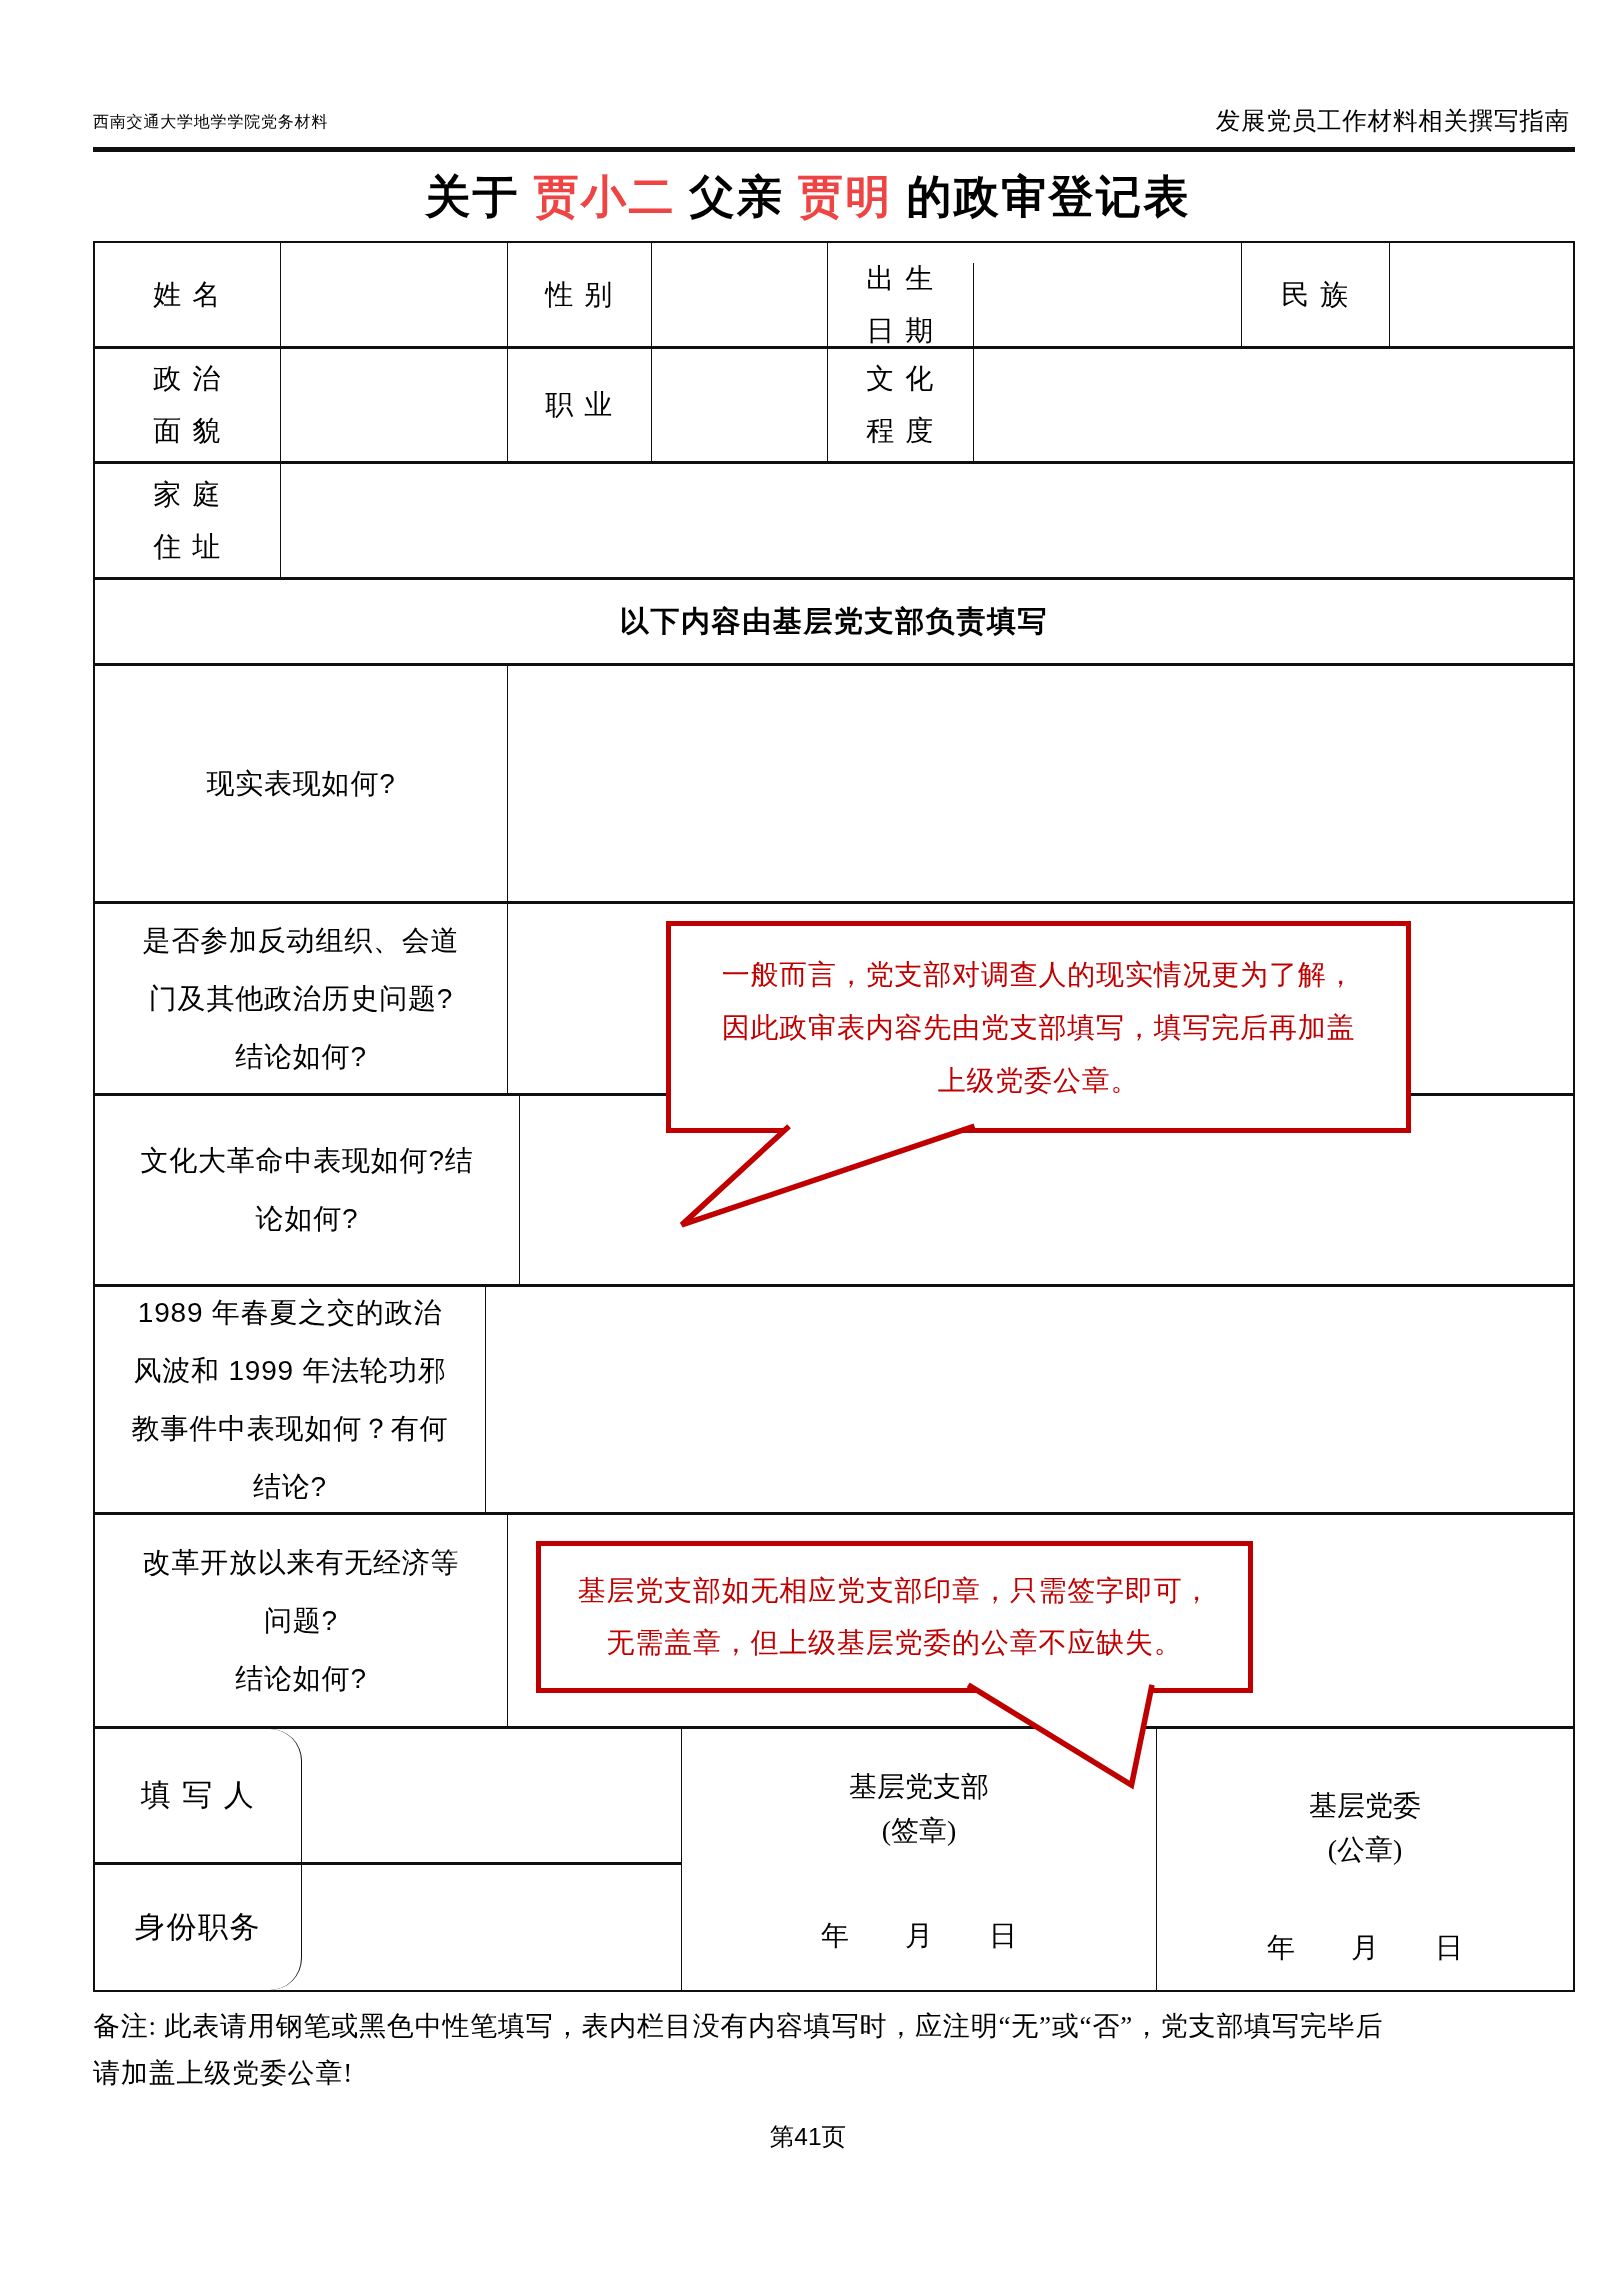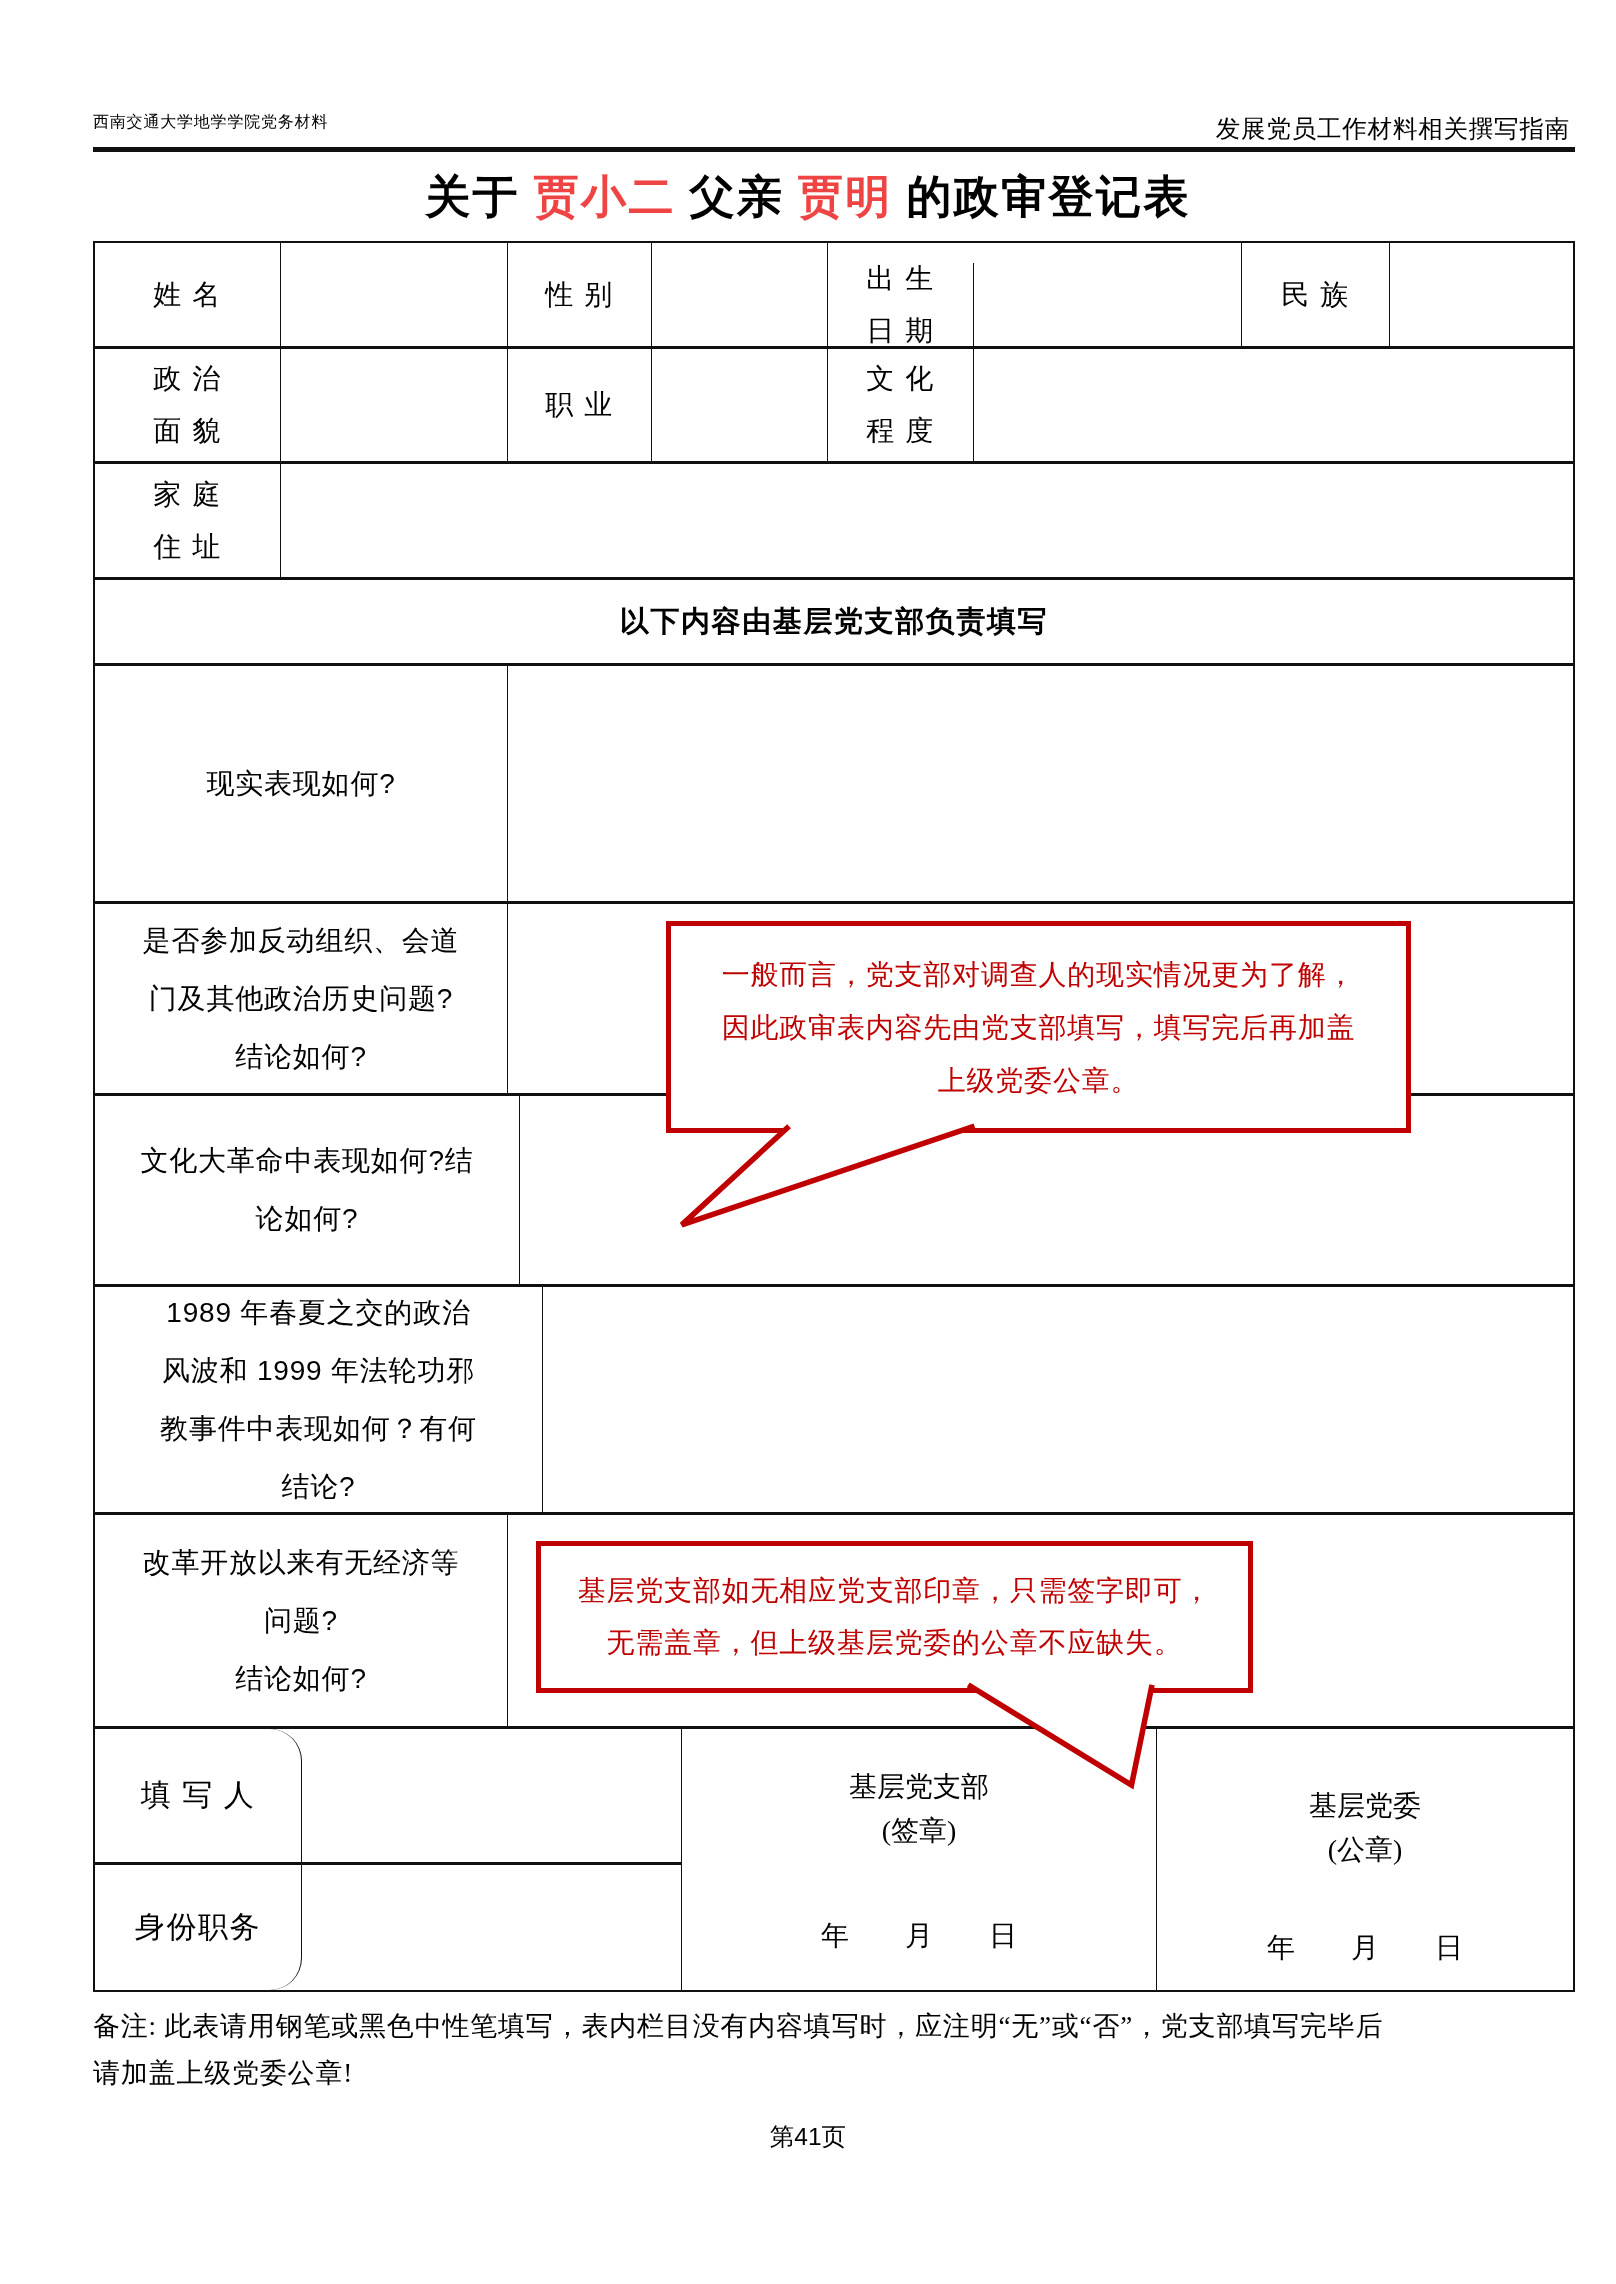--- a/index.html
+++ b/index.html
@@ -12,21 +12,21 @@
     overflow: hidden;
   }
   .pre { white-space: pre-line; }
 
   
   .hdr-left {
     position: absolute; left: 93px; top: 112px;
     font-family: Liberation Mono, monospace; font-size: 16px; letter-spacing: 0.8px;
   }
   .hdr-right {
-    position: absolute; right: 46px; top: 112px;
+    position: absolute; right: 46px; top: 104px;
     font-family: "Liberation Serif", serif; font-size: 24.5px; letter-spacing: 0.8px;
   }
   .hdr-rule {
     position: absolute; left: 93px; top: 147px; width: 1482px; height: 4.7px;
     background: #101010;
   }
 
   
   .title {
     position: absolute; left: 0; top: 167px; width: 100%;
@@ -182,21 +182,21 @@
 
     <div class="row" style="height:191px;">
       <div class="cell" style="width:425px;">
           <span class="qlbl pre">文化大革命中表现如何?结
 论如何?</span>
         </div>
       <div class="cell end grow"></div>
     </div>
 
     <div class="row" style="height:228px;">
-      <div class="cell" style="width:448px;">
+      <div class="cell" style="width:391px;">
           <span class="qlbl pre">1989 年春夏之交的政治
 风波和 1999 年法轮功邪
 教事件中表现如何？有何
 结论?</span>
         </div>
       <div class="cell end grow"></div>
     </div>
 
     <div class="row" style="height:214px;">
       <div class="cell" style="width:413px;">

